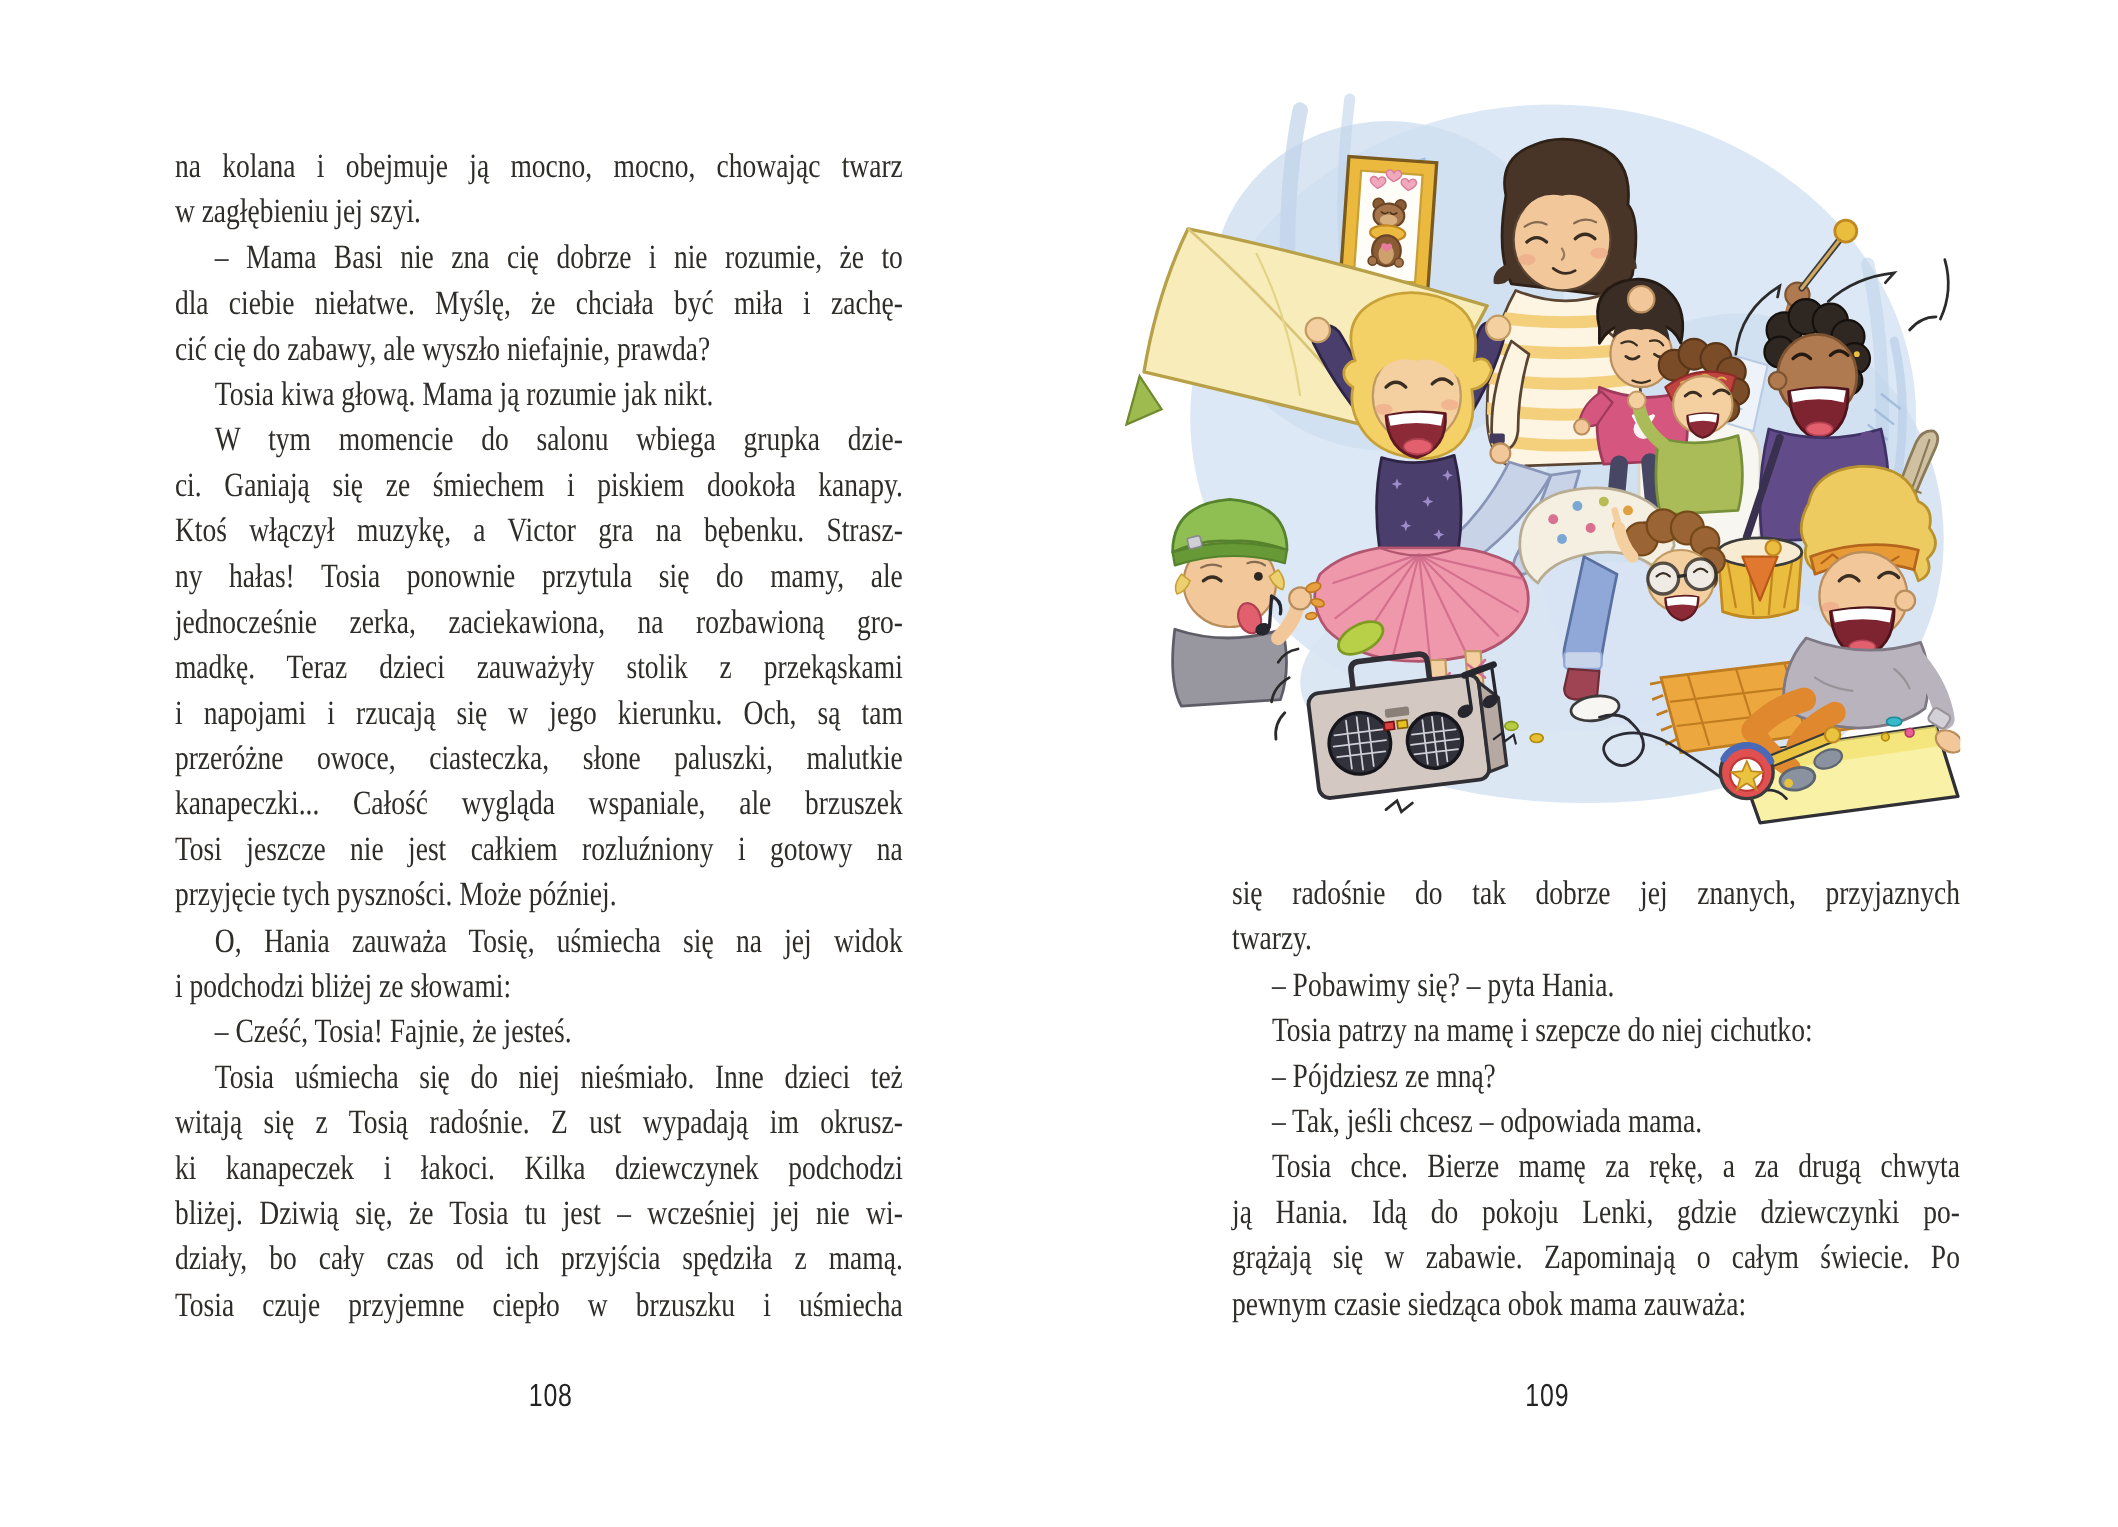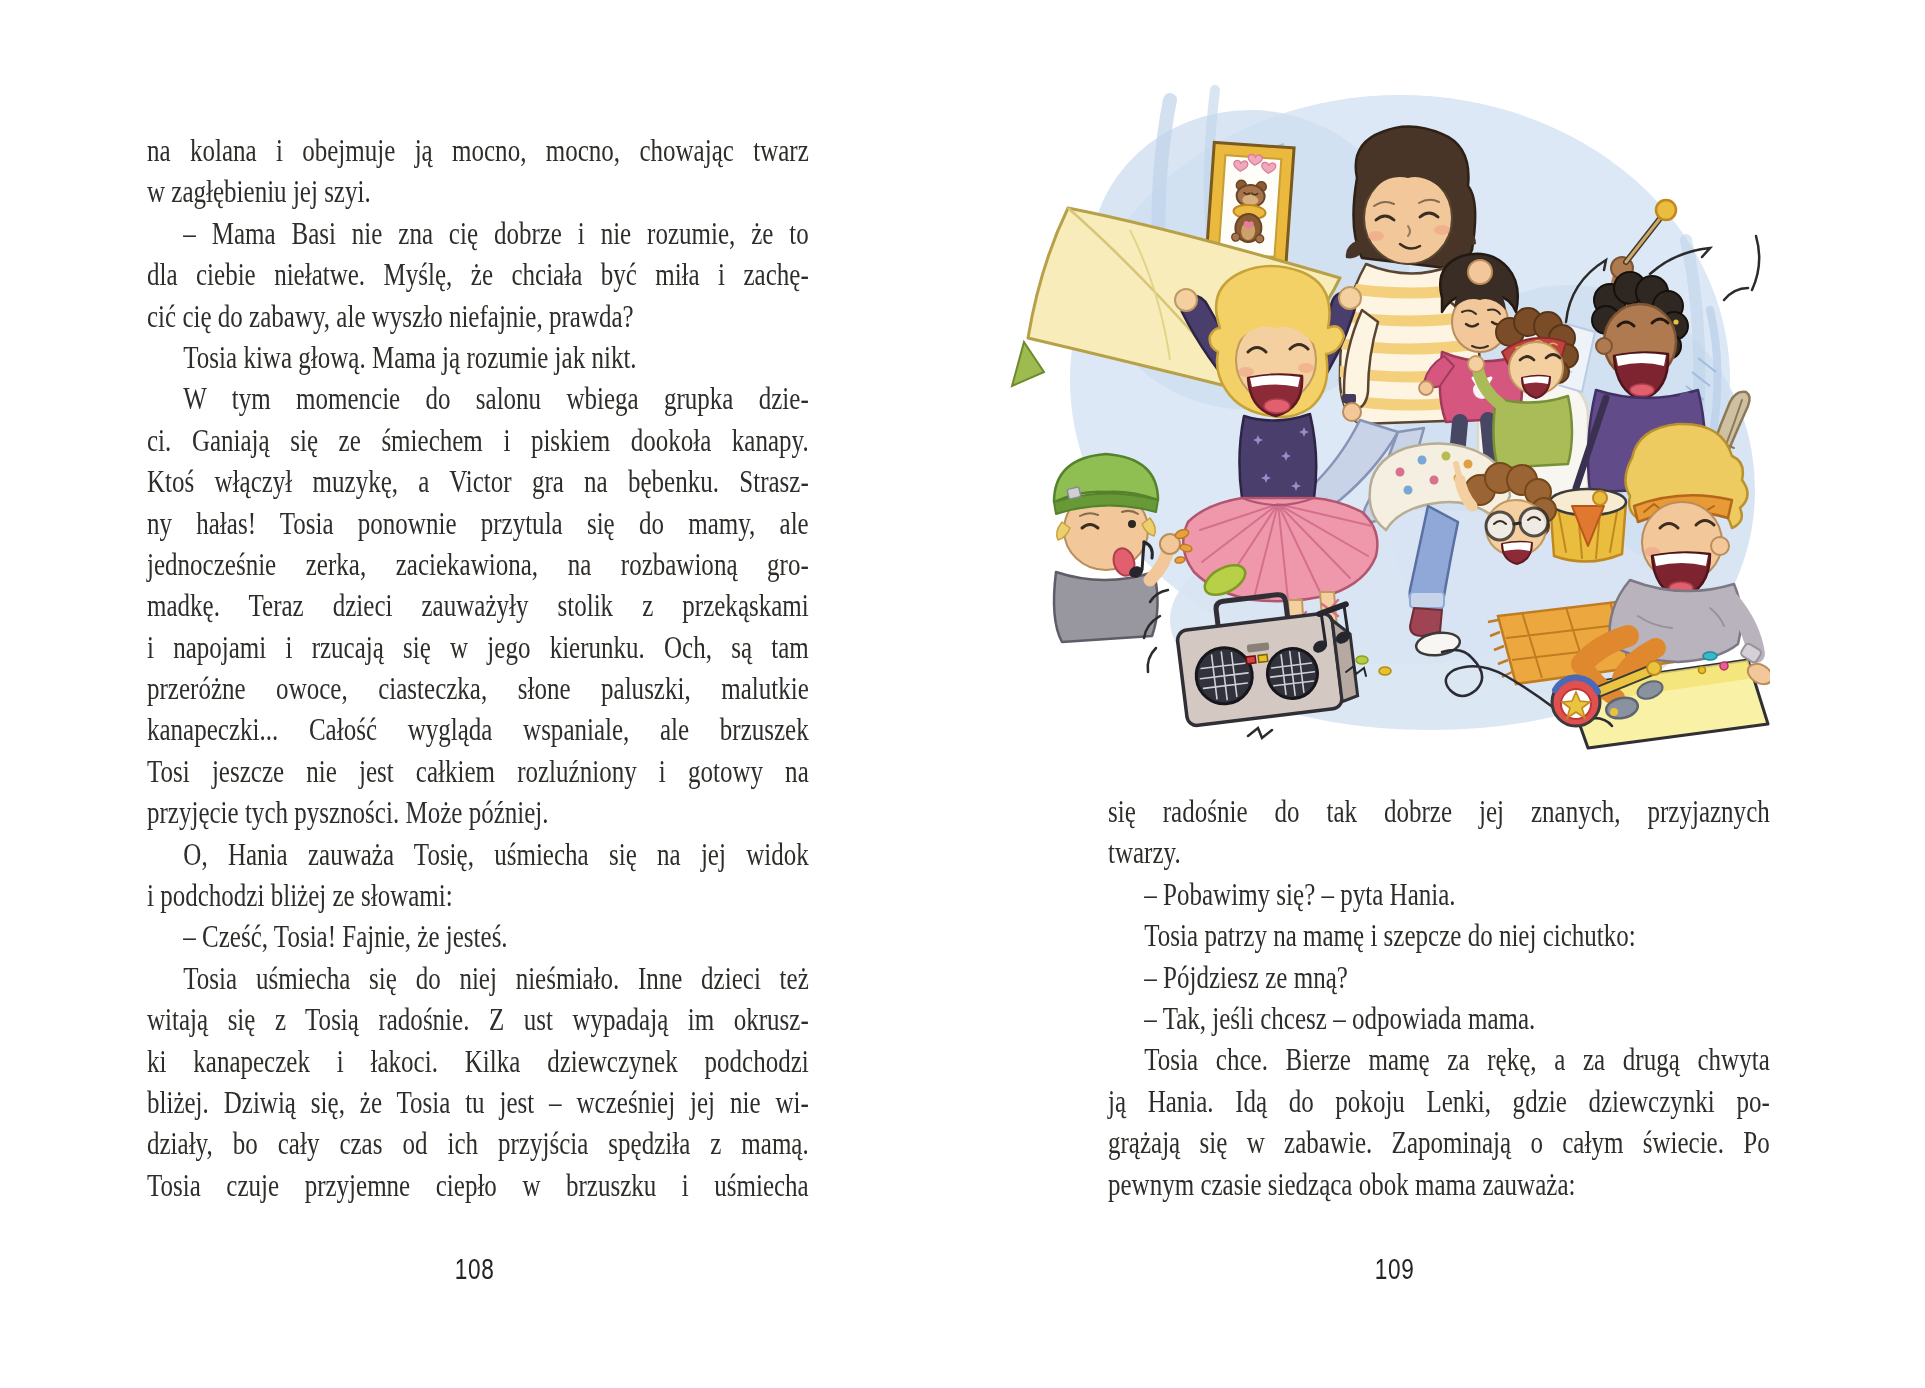--- a/index.html
+++ b/index.html
@@ -1,28 +1,28 @@
 <!DOCTYPE html>
 <html lang="pl"><head>
 <meta charset="utf-8">
 <style>
   html,body{margin:0;padding:0;background:#ffffff;}
   body{position:relative;width:1925px;height:1388px;overflow:hidden;
        font-family:"Liberation Serif",serif;}
-  .spread{position:absolute;inset:0;}
+  .spread{position:absolute;inset:0;margin-left:12px;}
   .text-col{position:absolute;width:820px;transform:scaleX(.807);transform-origin:0 0;
             color:#2f2d2a;font-size:31px;line-height:41.4px;}
   .left-col{left:147px;top:130px;}
   .right-col{left:1108px;top:791px;}
   .line{height:41.4px;}
   .line.just{text-align:justify;text-align-last:justify;}
   .line.indent{padding-left:45px;}
   .pagenum{position:absolute;width:662px;top:1253px;text-align:center;
            font-family:"Liberation Sans",sans-serif;font-size:29px;color:#232323;}
-  .left-pn{left:144px;}
+  .left-pn{left:158px;}
   .right-pn{left:1064px;}
   .pn{display:inline-block;transform:scaleX(.78);letter-spacing:1px;}
   .illustration{position:absolute;left:1010px;top:60px;width:760px;height:700px;}
   svg{display:block;}
 </style>
 </head>
 <body>
 
 <div class="spread">
 

